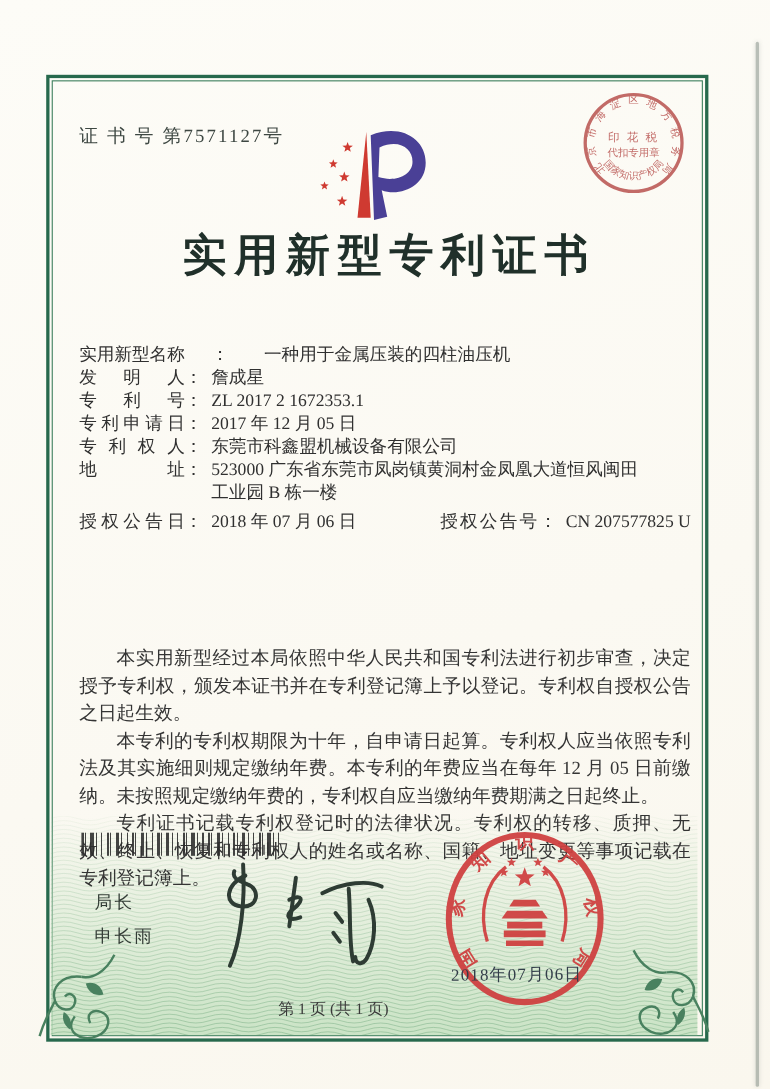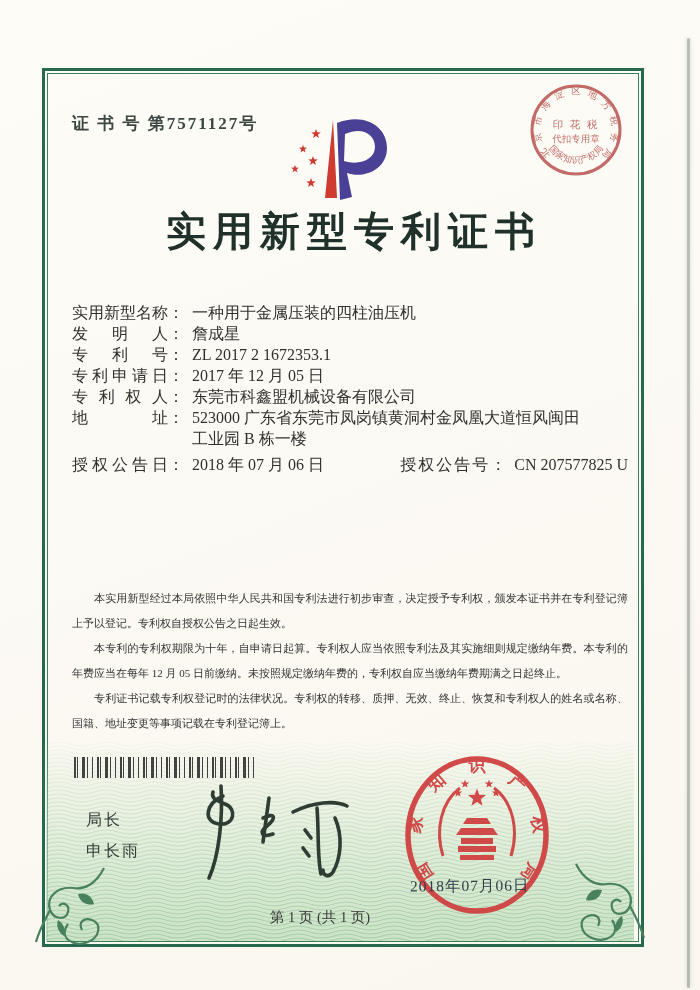--- a/index.html
+++ b/index.html
@@ -6,51 +6,51 @@
   .scan{position:relative;width:700px;height:990px;overflow:hidden;
         background:linear-gradient(160deg,#fdfcf7 0%,#fbf9f2 60%,#faf7ee 100%);
         font-family:"Liberation Serif","DejaVu Serif",serif;color:#303030;}
   .paper-edge{position:absolute;left:687px;top:38px;width:3px;height:950px;
         background:#77837a;opacity:.5;border-radius:2px;box-shadow:0 0 4px rgba(110,120,112,.5);}
   .frame{position:absolute;left:42px;top:68px;width:596px;height:873px;border:3px solid #27694d;}
   .frame-inner{position:absolute;inset:2px;border:1.5px solid #3c7f5d;}
   .band-fill{position:absolute;left:46px;top:742px;width:588px;height:199px;
         background:linear-gradient(to bottom,rgba(216,234,211,0) 0%,rgba(208,230,203,.45) 40%,rgba(197,225,193,.9) 100%);}
   .waves{position:absolute;left:46px;top:742px;}
-  .cert-no{position:absolute;left:72px;top:112px;font-size:17px;letter-spacing:2px;color:#3d4742;font-weight:bold;}
+  .cert-no{position:absolute;left:72px;top:112px;font-size:17px;letter-spacing:2px;color:#3d4742;}
   .stamp{position:absolute;left:528px;top:82px;opacity:.85;}
   .stamp text{font-family:"Liberation Serif",serif;}
   .logo{position:absolute;left:288px;top:112px;}
   .title{position:absolute;left:42px;top:204px;width:596px;text-align:center;
         font-size:40px;font-weight:700;letter-spacing:7px;color:#20302a;padding-left:14px;}
   .fields{position:absolute;left:72px;top:302px;width:556px;font-size:16px;line-height:21px;}
   .frow{display:flex;align-items:flex-start;}
-  .frow:first-child{margin-top:0;}
+  .frow:first-child{margin-top:10px;gap:24px;}
   .frow.auth{margin-top:5px;align-items:flex-end;}
   .flabel{display:inline-block;width:96px;text-align:justify;text-align-last:justify;flex:0 0 96px;}
   .fcolon{flex:0 0 auto;}
   .fvalue{margin-left:8px;white-space:pre-wrap;max-width:430px;}
   .grant-pair{margin-left:auto;display:flex;}
   .grant-label{letter-spacing:2px;}
-  .paras{position:absolute;left:72px;top:586px;width:556px;font-size:11px;line-height:25px;
+  .paras{position:absolute;left:72px;top:586px;width:556px;font-size:17px;line-height:25px;
         text-align:justify;color:#343434;}
   .paras p{margin:0;text-indent:2em;}
   .barcode{position:absolute;left:74px;top:757px;width:182px;height:21px;opacity:.88;
         background:repeating-linear-gradient(90deg,#2b2b2b 0 2px,transparent 2px 3px,#2b2b2b 3px 4px,
         transparent 4px 8px,#2b2b2b 8px 11px,transparent 11px 13px,#2b2b2b 13px 14px,
         transparent 14px 18px,#2b2b2b 18px 19px,transparent 19px 23px);}
   .signer{position:absolute;left:86px;top:810px;font-family:"Liberation Sans","DejaVu Sans",sans-serif;
         font-size:16px;color:#333c36;letter-spacing:2px;}
   .signer .name{margin-top:10px;}
   .signature{position:absolute;left:185px;top:778px;}
   .seal{position:absolute;left:402px;top:754px;opacity:.93;}
   .seal text{font-family:"Liberation Serif",serif;font-weight:700;}
   .seal-date{position:absolute;left:410px;top:876px;font-size:15.5px;color:#333e4a;
         letter-spacing:1px;z-index:6;transform:rotate(-0.5deg);}
-  .footer{position:absolute;left:42px;top:908px;width:556px;text-align:center;
+  .footer{position:absolute;left:25px;top:908px;width:556px;text-align:center;
         font-size:14.5px;color:#3a3a3a;}
   .flourish{position:absolute;}
   .fl-left{left:34px;top:864px;}
   .fl-right{left:572px;top:860px;}
 </style>
 </head>
 <body>
 
 <div class="scan">
 

